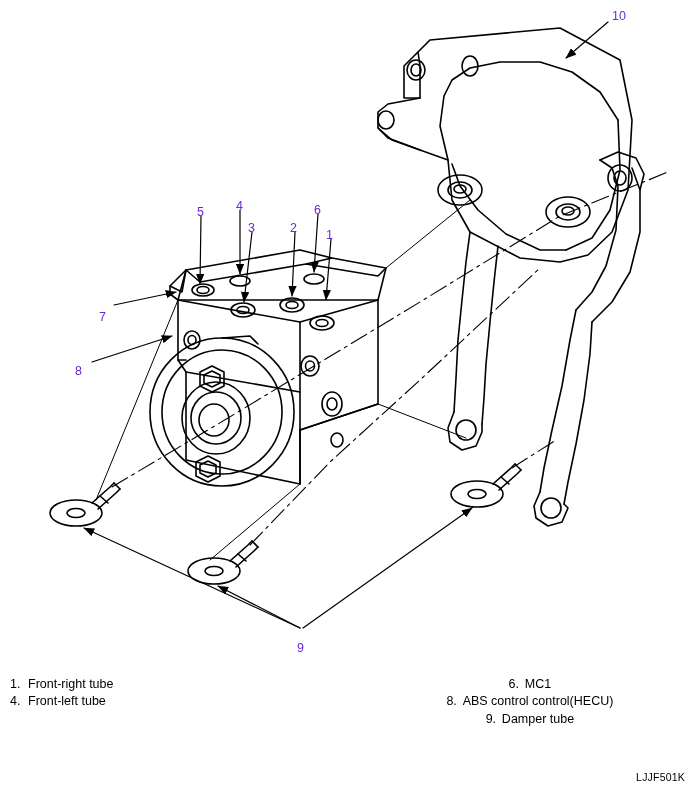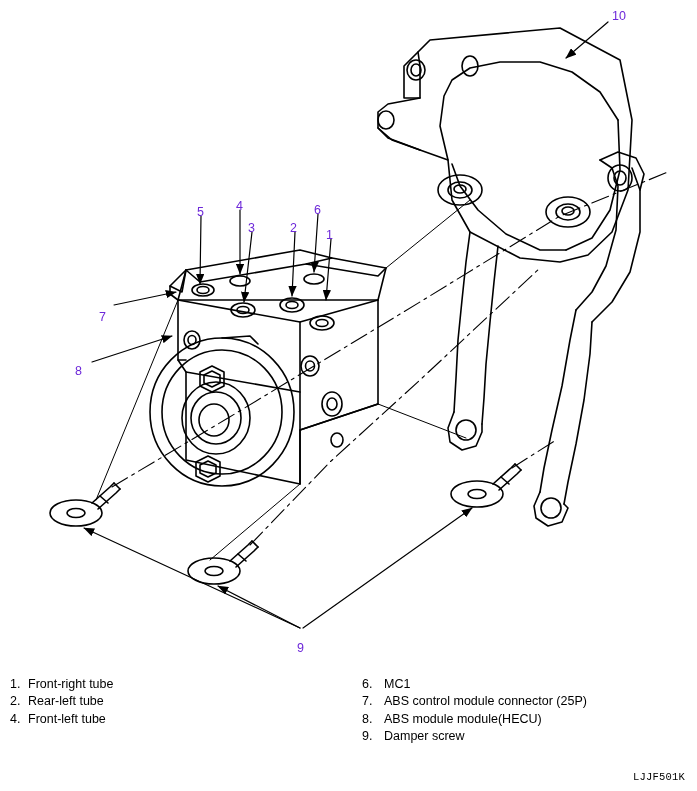--- a/index.html
+++ b/index.html
@@ -30,40 +30,39 @@
     left: 0;
     top: 676px;
     width: 697px;
     height: 90px;
   }
   .legend-col {
     position: absolute;
     top: 0;
   }
   .legend-col.left { left: 10px; width: 320px; }
-  .legend-col.right { left: 362px; width: 330px; }
+  .legend-col.right { left: 362px; width: 330px; text-align: center; }
   .legend-item {
     font-size: 12.5px;
     line-height: 17.4px;
     white-space: nowrap;
     color: #000;
   }
   .legend-item .num {
     display: inline-block;
     min-width: 18px;
   }
   .legend-item.wide .num { min-width: 22px; }
   #figcode {
     position: absolute;
     right: 12px;
     bottom: 8px;
     font-size: 10.5px;
     letter-spacing: 0.2px;
     color: #000;
-    font-family: Liberation Mono, monospace;
   }
   .callout {
     position: absolute;
     font-size: 12.5px;
     color: #6d28d9;
   }
 </style>
 </head>
 <body>
 
@@ -229,26 +228,24 @@
     <div class="callout" style="left:314px; top:203px;">6</div>
     <div class="callout" style="left:99px; top:310px;">7</div>
     <div class="callout" style="left:75px; top:364px;">8</div>
     <div class="callout" style="left:297px; top:641px;">9</div>
     <div class="callout" style="left:612px; top:9px;">10</div>
   </div>
 
   <div class="legend">
     <div class="legend-col left">
       <div class="legend-item"><span class="num">1.</span><span>Front-right tube</span></div>
-      <div class="legend-item"><span class="num">2.</span><span>Rear-left tube</span></div>
       <div class="legend-item"><span class="num">4.</span><span>Front-left tube</span></div>
     </div>
     <div class="legend-col right">
       <div class="legend-item wide"><span class="num">6.</span><span>MC1</span></div>
-      <div class="legend-item wide"><span class="num">7.</span><span>ABS control module connector (25P)</span></div>
-      <div class="legend-item wide"><span class="num">8.</span><span>ABS module module(HECU)</span></div>
-      <div class="legend-item wide"><span class="num">9.</span><span>Damper screw</span></div>
+      <div class="legend-item wide"><span class="num">8.</span><span>ABS control control(HECU)</span></div>
+      <div class="legend-item wide"><span class="num">9.</span><span>Damper tube</span></div>
     </div>
   </div>
 
   <div id="figcode">LJJF501K</div>
 
 </div>
 
 </body></html>

